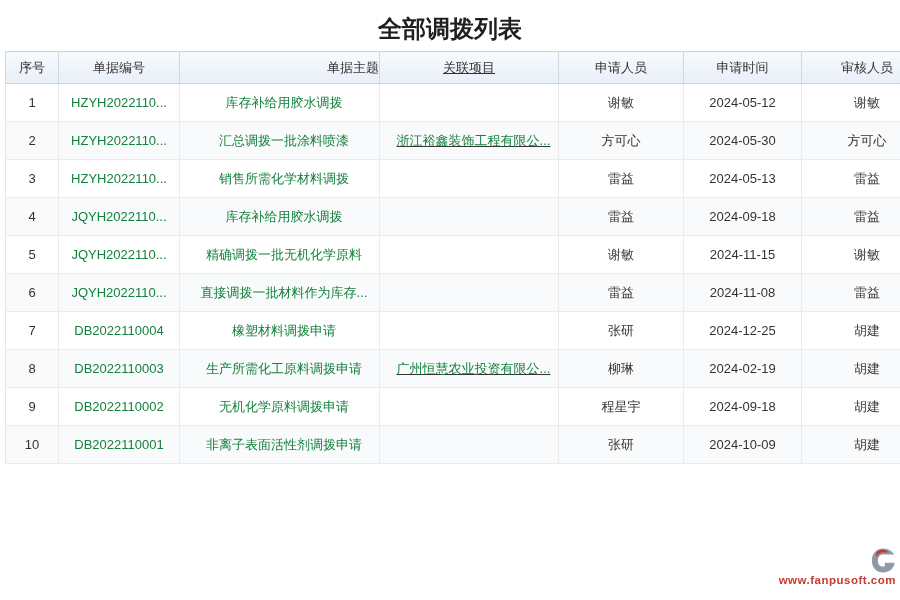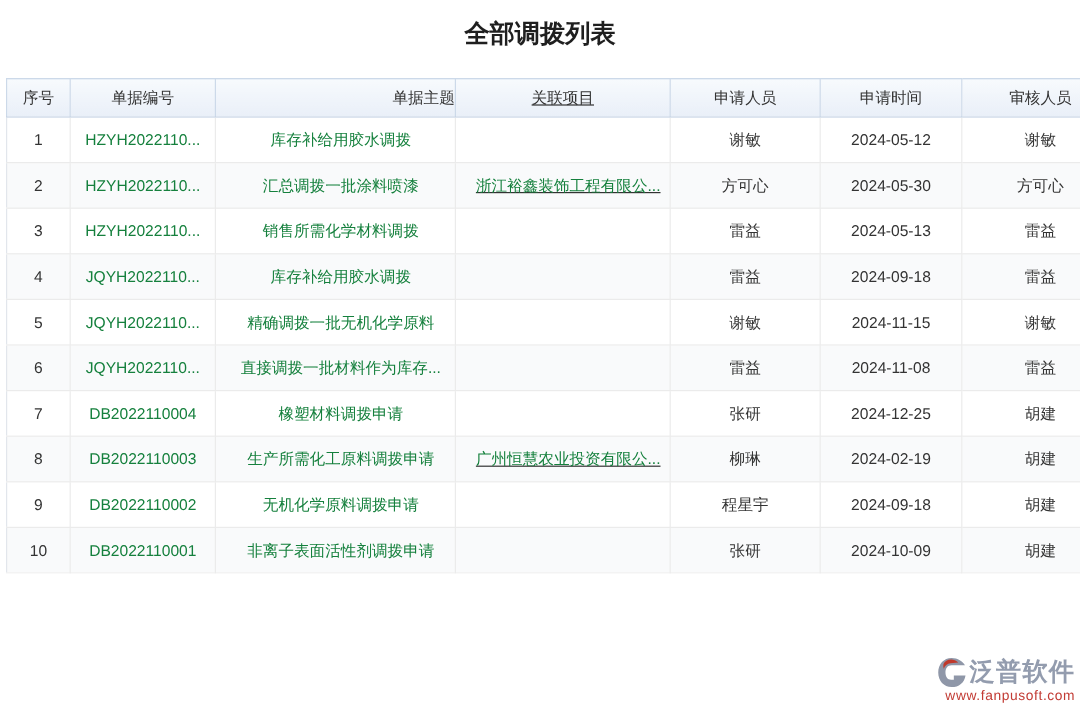--- a/index.html
+++ b/index.html
@@ -4,29 +4,29 @@
 <style>
   html,body{margin:0;padding:0;}
   body{
     width:900px;height:600px;overflow:hidden;position:relative;
     background:#ffffff;
     font-family:"Liberation Sans","DejaVu Sans",sans-serif;
     color:#333;
   }
   .page-title{
     text-align:center;
-    font-size:21px;
+    font-size:24px;
     font-weight:600;
     color:#1f1f1f;
     padding-top:15px;
     height:28px;
     line-height:28px;
   }
   .table-wrap{
-    margin-top:22px;
+    margin-top:8px;
     margin-left:5px;
     width:895px;
     overflow:hidden;
   }
   table{
     border-collapse:collapse;
     table-layout:fixed;
     width:920px;
     font-size:13px;
   }
@@ -85,21 +85,21 @@
   }
   .wm-brand{
     font-size:21px;
     font-weight:bold;
     color:#939cae;
     letter-spacing:1px;
     line-height:26px;
   }
   .wm-url{
     font-size:11.5px;
-    font-weight:normal;
+    font-weight:bold;
     color:#c23b34;
     letter-spacing:0.5px;
     margin-top:0;
   }
 </style>
 </head>
 <body>
 
 <div class="page-title">全部调拨列表</div>
 
@@ -212,16 +212,15 @@
 </div>
 
 <div class="watermark">
   <div class="wm-row">
     <span style="display:inline-block;width:26px;height:27px;">
       <svg width="26" height="27" viewBox="0 0 28 28">
         <path fill="#8f97a8" d="M14 1C7 1 2 6.5 2 14s5 13 12 13c6.5 0 11.5-4 12.5-10.5H16v4h-2.5c-3 0-5-2.5-5-6.5s2-6.5 5.5-6.5H26C24 4 19.5 1 14 1z"></path>
         <path fill="#c0392b" d="M9 3.5c3.5-2 8-1.5 11 1.5l-7 .5c-3 .3-5 2-6 5-1-3-.5-5.5 2-7z"></path>
       </svg>
     </span>
-    <span class="wm-brand">泛普软件</span>
   </div>
   <div class="wm-url">www.fanpusoft.com</div>
 </div>
 
 </body></html>

